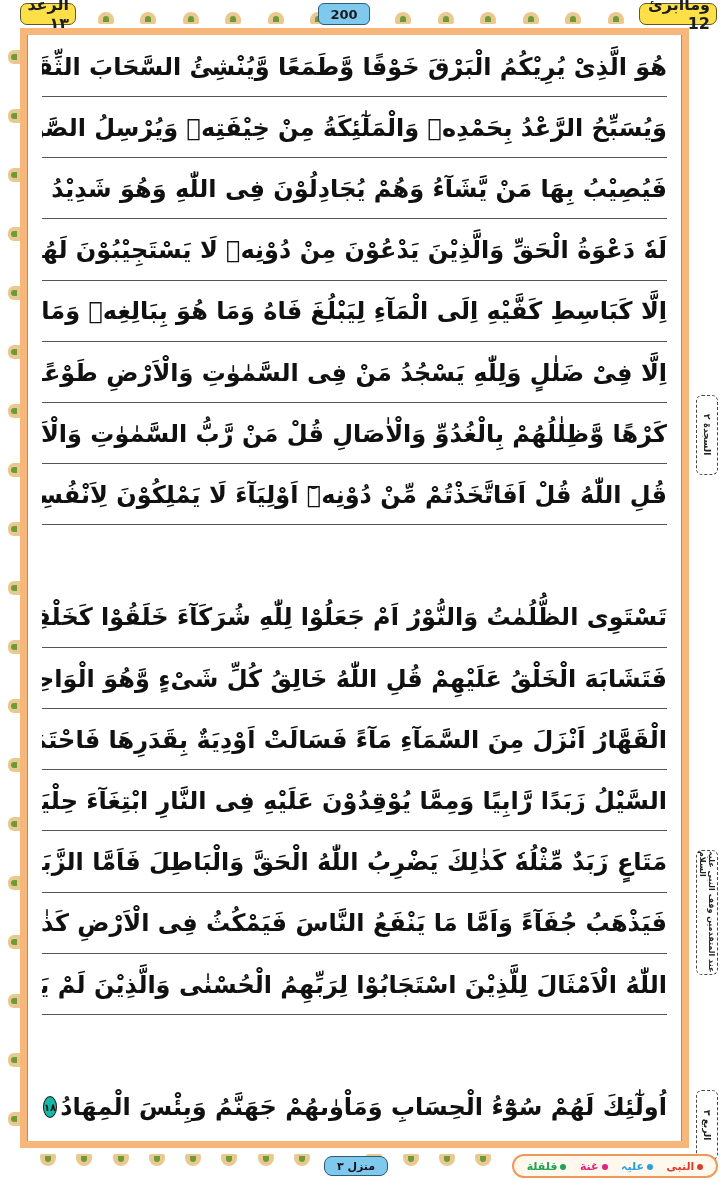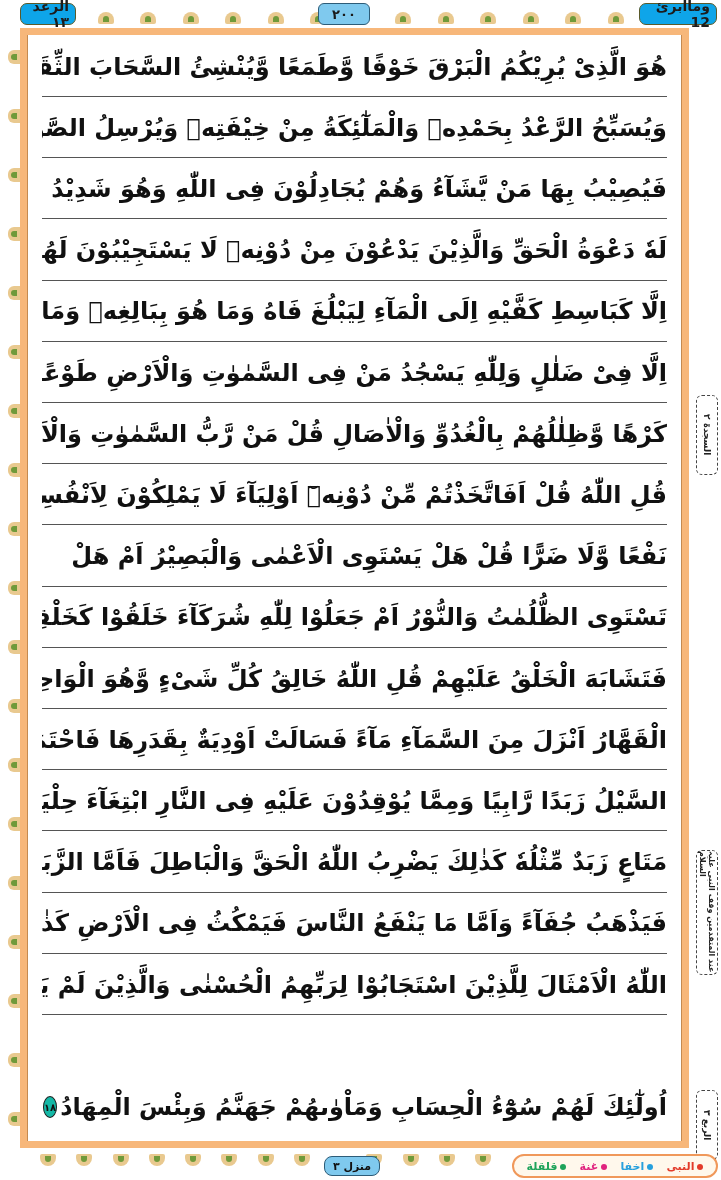--- a/index.html
+++ b/index.html
@@ -7,41 +7,41 @@
   body { position: relative; font-family: "DejaVu Sans", sans-serif; }
 
   
   .top-strip { position: absolute; left: 0; top: 0; width: 721px; height: 28px; }
   .orn-row { position: absolute; left: 55px; right: 55px; top: 8px; height: 16px; display: flex; justify-content: space-between; align-items: flex-end; }
   .orn { width: 16px; height: 12px; background: #e9c98f; border-radius: 8px 8px 2px 2px; position: relative; }
   .orn::after { content: ""; position: absolute; left: 5px; top: 4px; width: 6px; height: 6px; background: #6f9a3a; border-radius: 50% 50% 0 0; }
   .orn.down { border-radius: 2px 2px 8px 8px; }
   .orn.down::after { top: 2px; border-radius: 0 0 50% 50%; }
 
-  .tag { position: absolute; height: 22px; border: 1.5px solid #5a5a2a; border-radius: 7px; background: #0ea5e9; font-size: 14px; font-weight: bold; color: #1c1c1c; display: flex; align-items: center; justify-content: center; padding: 0 6px; direction: rtl; font-family: "DejaVu Sans", sans-serif; }
+  .tag { position: absolute; height: 22px; border: 1.5px solid #5a5a2a; border-radius: 7px; background: #fde047; font-size: 16px; font-weight: bold; color: #1c1c1c; display: flex; align-items: center; justify-content: center; padding: 0 6px; direction: rtl; font-family: "DejaVu Sans", sans-serif; }
   .tag.left { left: 20px; top: 3px; width: 56px; }
   .tag.right { right: 4px; top: 3px; width: 78px; }
   .page-no { position: absolute; left: 318px; top: 3px; width: 52px; height: 22px; background: #7fc9ee; border: 1.5px solid #2d5c78; border-radius: 6px; font-weight: bold; font-size: 13px; color: #1a1a1a; display: flex; align-items: center; justify-content: center; }
 
   
   .frame { position: absolute; left: 20px; top: 28px; width: 669px; height: 1120px; border: 7px solid #f7b77a; background: #fff; }
   .frame-inner { position: absolute; left: 0; top: 0; right: 0; bottom: 0; border-left: 1px solid #c58a50; border-right: 1px solid #c58a50; }
 
   .line { position: absolute; left: 14px; right: 14px; height: 60px; border-bottom: 1.5px solid #555; direction: rtl; font-family: "DejaVu Sans", sans-serif; font-size: 24px; font-weight: bold; color: #111; display: flex; align-items: center; white-space: nowrap; overflow: hidden; justify-content: space-between; letter-spacing: 0.2px; }
   .line:last-child { border-bottom: none; }
   .ayah { display: inline-flex; width: 22px; height: 22px; border: 1.5px solid #222; border-radius: 50%; background: #14b8a6; font-size: 10px; align-items: center; justify-content: center; color: #111; font-weight: bold; margin: 0 3px; vertical-align: middle; }
 
   
   .side-tab { position: absolute; right: 3px; width: 22px; border: 1.5px dashed #444; border-radius: 6px; background: #fff; font-size: 9px; writing-mode: vertical-rl; display: flex; align-items: center; justify-content: center; color: #222; font-weight: bold; }
   .side-orn { position: absolute; width: 12px; height: 14px; background: #e9c98f; border-radius: 6px 0 0 6px; }
   .side-orn::after { content: ""; position: absolute; left: 3px; top: 4px; width: 6px; height: 6px; background: #6f9a3a; border-radius: 50% 0 0 50%; }
 
   
   .bottom-strip { position: absolute; left: 0; top: 1148px; width: 721px; height: 32px; }
-  .manzil { position: absolute; left: 324px; top: 8px; width: 56px; height: 20px; background: #7fc9ee; border: 1.5px solid #2d5c78; border-radius: 8px; font-size: 11px; font-weight: bold; display: flex; align-items: center; justify-content: center; color: #111; direction: rtl; }
+  .manzil { position: absolute; left: 324px; top: 8px; width: 64px; height: 20px; background: #7fc9ee; border: 1.5px solid #2d5c78; border-radius: 8px; font-size: 11px; font-weight: bold; display: flex; align-items: center; justify-content: center; color: #111; direction: rtl; }
   .legend { position: absolute; left: 512px; top: 6px; width: 206px; height: 24px; border: 2px solid #f0985a; border-radius: 12px; background: #fff8ec; display: flex; align-items: center; justify-content: space-around; direction: rtl; font-size: 11px; font-weight: bold; padding: 0 6px; }
   .legend .dot { display: inline-block; width: 6px; height: 6px; border-radius: 50%; margin-left: 3px; }
 </style>
 </head>
 <body>
 
 <div class="top-strip">
   <div class="orn-row">
     <span class="orn"></span>
     <span class="orn"></span>
@@ -53,21 +53,21 @@
     <span class="orn" style="visibility:hidden"></span>
     <span class="orn"></span>
     <span class="orn"></span>
     <span class="orn"></span>
     <span class="orn"></span>
     <span class="orn"></span>
     <span class="orn"></span>
     <span class="orn"></span>
   </div>
   <div class="tag left">الرعد ١٣</div>
-  <div class="page-no">٢٠٠</div>
+  <div class="page-no">200</div>
   <div class="tag right">ومآابرئ 12</div>
 </div>
 
 <div class="frame">
   <div class="frame-inner" id="lines">
       <div class="line" style="top: 2px;">
         <span style="flex: 1 1 0%; text-align: justify;">هُوَ الَّذِىْ يُرِيْكُمُ الْبَرْقَ خَوْفًا وَّطَمَعًا وَّيُنْشِئُ السَّحَابَ الثِّقَالَ</span>
       </div>
       <div class="line" style="top: 63.2px;">
         <span style="flex: 1 1 0%; text-align: justify;">وَيُسَبِّحُ الرَّعْدُ بِحَمْدِهٖ وَالْمَلٰٓئِكَةُ مِنْ خِيْفَتِهٖ وَيُرْسِلُ الصَّوَاعِقَ</span>
@@ -82,23 +82,20 @@
         <span style="flex: 1 1 0%; text-align: justify;">اِلَّا كَبَاسِطِ كَفَّيْهِ اِلَى الْمَآءِ لِيَبْلُغَ فَاهُ وَمَا هُوَ بِبَالِغِهٖ وَمَا دُعَآءُ الْكٰفِرِيْنَ</span>
       </div>
       <div class="line" style="top: 308px;">
         <span style="flex: 1 1 0%; text-align: justify;">اِلَّا فِىْ ضَلٰلٍ وَلِلّٰهِ يَسْجُدُ مَنْ فِى السَّمٰوٰتِ وَالْاَرْضِ طَوْعًا وَّ</span>
       </div>
       <div class="line" style="top: 369.2px;">
         <span style="flex: 1 1 0%; text-align: justify;">كَرْهًا وَّظِلٰلُهُمْ بِالْغُدُوِّ وَالْاٰصَالِ قُلْ مَنْ رَّبُّ السَّمٰوٰتِ وَالْاَرْضِ</span>
       </div>
       <div class="line" style="top: 430.4px;">
         <span style="flex: 1 1 0%; text-align: justify;">قُلِ اللّٰهُ قُلْ اَفَاتَّخَذْتُمْ مِّنْ دُوْنِهٖٓ اَوْلِيَآءَ لَا يَمْلِكُوْنَ لِاَنْفُسِهِمْ</span>
-      </div>
-      <div class="line" style="top: 491.6px;">
-        <span style="flex: 1 1 0%; text-align: justify;">نَفْعًا وَّلَا ضَرًّا قُلْ هَلْ يَسْتَوِى الْاَعْمٰى وَالْبَصِيْرُ اَمْ هَلْ</span>
       </div>
       <div class="line" style="top: 552.8px;">
         <span style="flex: 1 1 0%; text-align: justify;">تَسْتَوِى الظُّلُمٰتُ وَالنُّوْرُ اَمْ جَعَلُوْا لِلّٰهِ شُرَكَآءَ خَلَقُوْا كَخَلْقِهٖ</span>
       </div>
       <div class="line" style="top: 614px;">
         <span style="flex: 1 1 0%; text-align: justify;">فَتَشَابَهَ الْخَلْقُ عَلَيْهِمْ قُلِ اللّٰهُ خَالِقُ كُلِّ شَىْءٍ وَّهُوَ الْوَاحِدُ</span>
       </div>
       <div class="line" style="top: 675.2px;">
         <span style="flex: 1 1 0%; text-align: justify;">الْقَهَّارُ اَنْزَلَ مِنَ السَّمَآءِ مَآءً فَسَالَتْ اَوْدِيَةٌ بِقَدَرِهَا فَاحْتَمَلَ</span>
       </div>
@@ -159,17 +156,17 @@
     <span class="orn down"></span>
     <span class="orn down" style="visibility:hidden"></span>
     <span class="orn down"></span>
     <span class="orn down"></span>
     <span class="orn down"></span>
     <span class="orn down"></span>
   </div>
   <div class="manzil">منزل ٣</div>
   <div class="legend">
     <span><span class="dot" style="background:#e33b2a"></span><span style="color:#e33b2a">النبی</span></span>
-    <span><span class="dot" style="background:#27a0dd"></span><span style="color:#27a0dd">اخفا</span></span>
+    <span><span class="dot" style="background:#27a0dd"></span><span style="color:#27a0dd">علیہ</span></span>
     <span><span class="dot" style="background:#e0237e"></span><span style="color:#e0237e">غنة</span></span>
     <span><span class="dot" style="background:#1ea35a"></span><span style="color:#1ea35a">قلقلة</span></span>
   </div>
 </div>
 
 </body></html>

